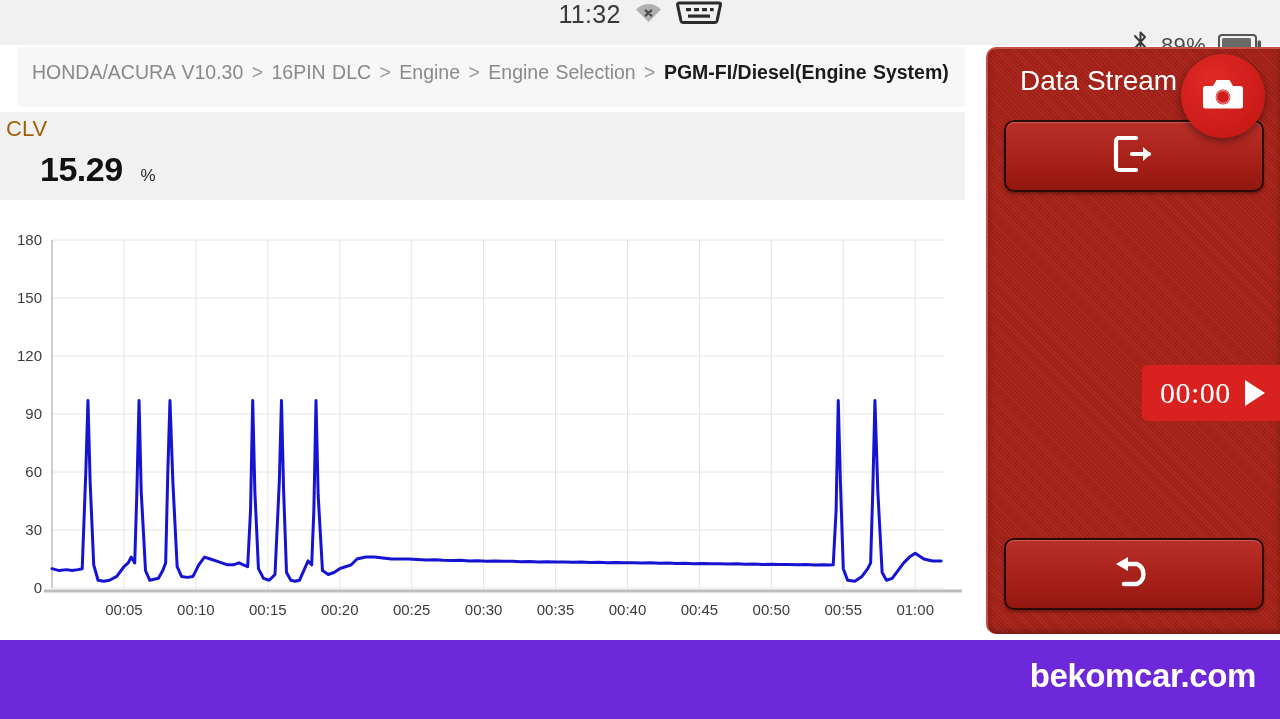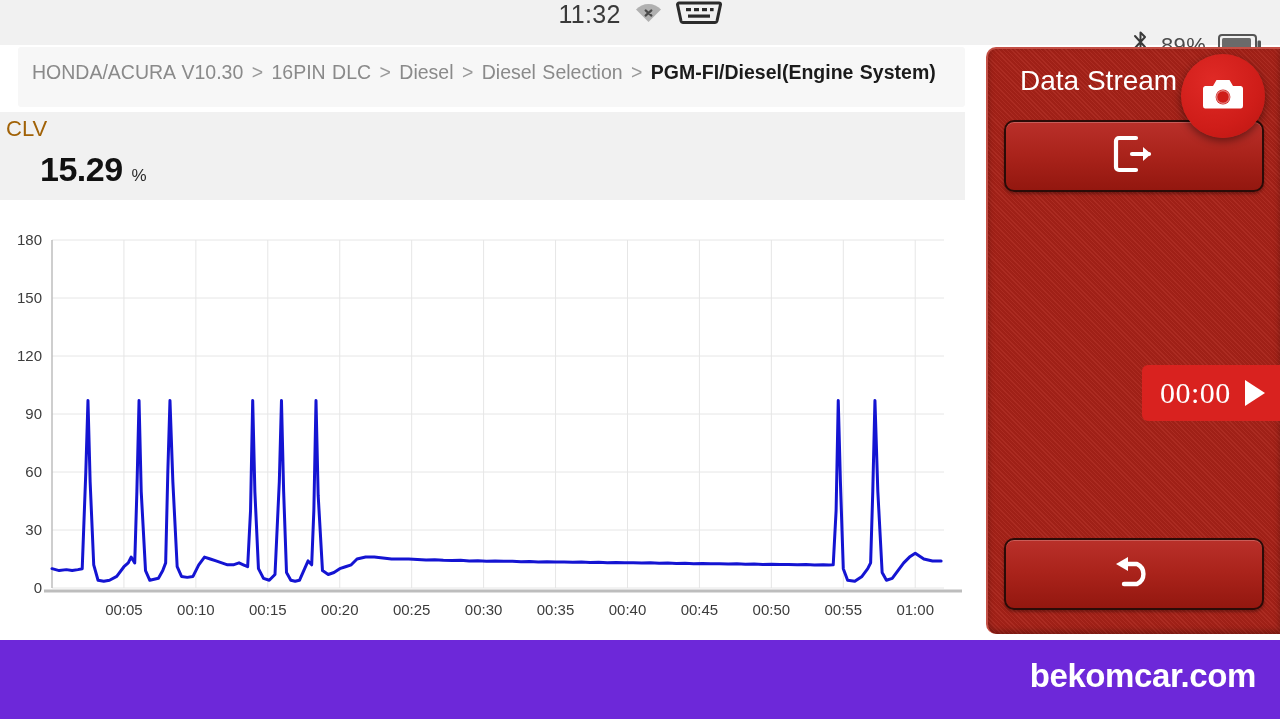--- a/index.html
+++ b/index.html
@@ -86,21 +86,21 @@
     position: absolute;
     left: 6px; top: 4px;
     font-size: 22px;
     color: #a16207;
   }
   .readout-value-row {
     position: absolute;
     left: 40px; top: 38px;
     display: flex;
     align-items: baseline;
-    gap: 9px;
+    gap: 18px;
   }
   .readout-value {
     font-size: 34px;
     font-weight: bold;
     color: #111;
     letter-spacing: -0.5px;
   }
   .readout-unit {
     font-size: 17px;
     color: #2b2b2b;
@@ -257,23 +257,23 @@
       </span>
     </div>
   </div>
 
   <div class="breadcrumb-wrap">
     <div class="breadcrumb">
       <span>HONDA/ACURA V10.30</span>
       <span class="crumb-sep">&gt;</span>
       <span>16PIN DLC</span>
       <span class="crumb-sep">&gt;</span>
-      <span>Diesel</span>
+      <span>Engine</span>
       <span class="crumb-sep">&gt;</span>
-      <span>Diesel Selection</span>
+      <span>Engine Selection</span>
       <span class="crumb-sep">&gt;</span>
       <span class="crumb-current">PGM-FI/Diesel(Engine System)</span>
     </div>
   </div>
 
   <div class="readout">
     <div class="readout-label">CLV</div>
     <div class="readout-value-row">
       <span class="readout-value">15.29</span>
       <span class="readout-unit">%</span>

